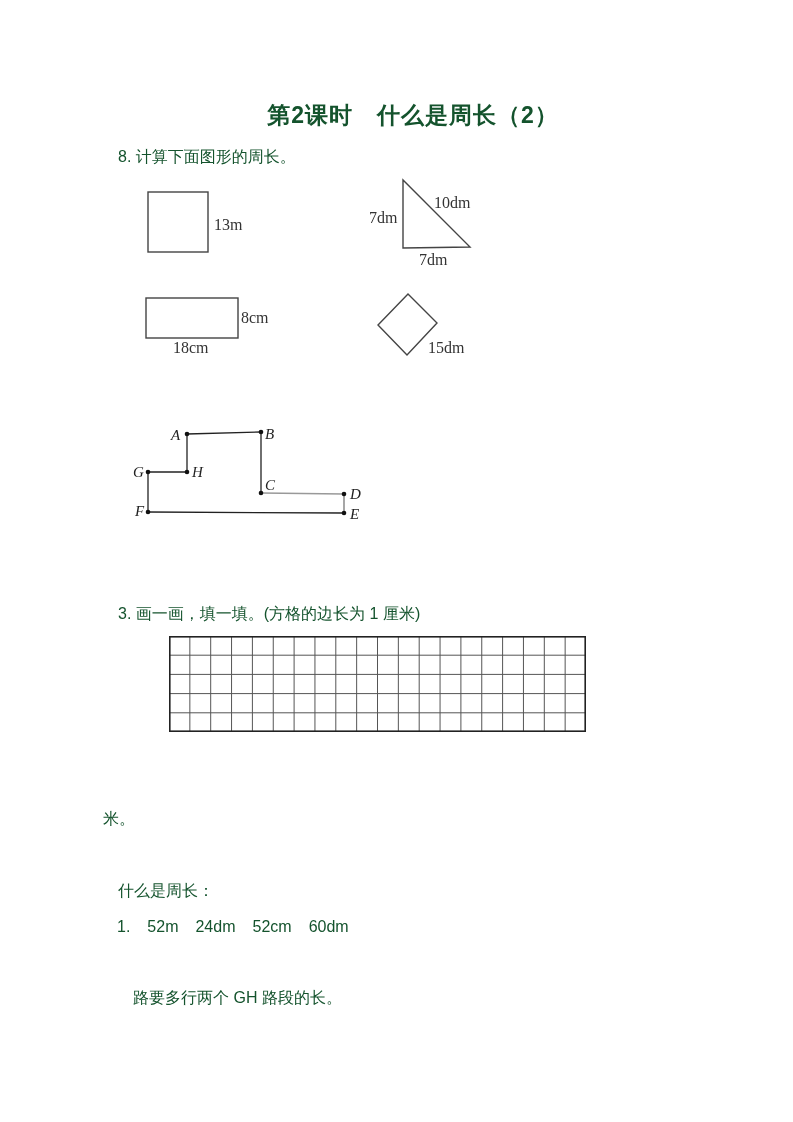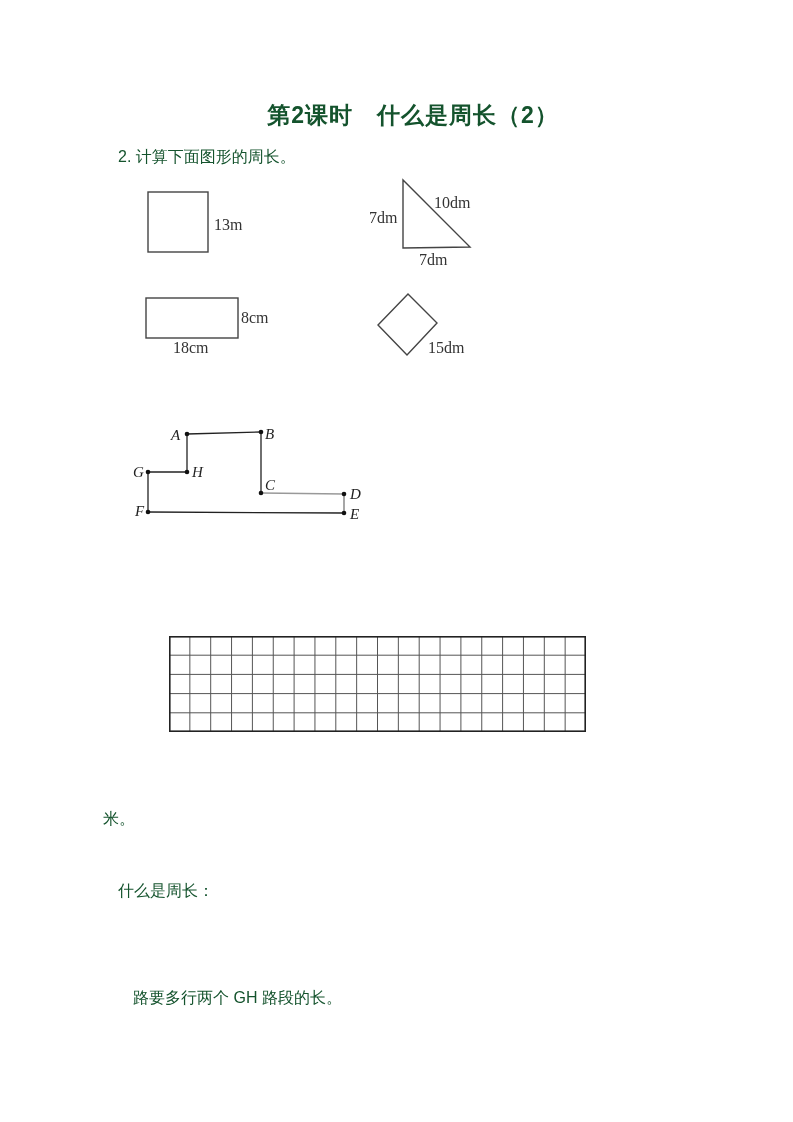--- a/index.html
+++ b/index.html
@@ -27,21 +27,21 @@
   #grid rect { fill:none; stroke:#222; stroke-width:1.6; }
   .ansv { margin-left:17px; }
 </style>
 </head>
 <body>
 
 <div class="page">
 
   <div class="title">第2课时　什么是周长（2）</div>
 
-  <div class="txt" style="left:118px; top:147px">2. 计算下面图形的周长。</div>
+  <div class="txt" style="left:118px; top:147px">8. 计算下面图形的周长。</div>
 
   <svg class="fig" style="left:140px; top:185px" width="120" height="80" viewBox="0 0 120 80">
     <rect class="shape" x="8" y="7" width="60" height="60"></rect>
     <text class="dim" x="74" y="45">13m</text>
   </svg>
 
   <svg class="fig" style="left:355px; top:175px" width="130" height="100" viewBox="0 0 130 100">
     <polygon class="shape" points="48,5 48,73 115,72"></polygon>
     <text class="dim" x="14" y="48">7dm</text>
     <text class="dim" x="79" y="33">10dm</text>
@@ -82,20 +82,21 @@
     <text class="pt" x="46" y="20">A</text>
     <text class="pt" x="140" y="19">B</text>
     <text class="pt" x="8" y="57">G</text>
     <text class="pt" x="67" y="57">H</text>
     <text class="pt" x="140" y="70">C</text>
     <text class="pt" x="225" y="79">D</text>
     <text class="pt" x="10" y="96">F</text>
     <text class="pt" x="225" y="99">E</text>
   </svg>
 
+  <div class="txt" style="left:118px; top:604px">3. 画一画，填一填。(方格的边长为 1 厘米)</div>
 
   <svg id="grid" class="fig" style="left:169px; top:636px" width="417" height="96" viewBox="0 0 417 96">
       <line x1="20.85" y1="0" x2="20.85" y2="96"></line>
       <line x1="41.70" y1="0" x2="41.70" y2="96"></line>
       <line x1="62.55" y1="0" x2="62.55" y2="96"></line>
       <line x1="83.40" y1="0" x2="83.40" y2="96"></line>
       <line x1="104.25" y1="0" x2="104.25" y2="96"></line>
       <line x1="125.10" y1="0" x2="125.10" y2="96"></line>
       <line x1="145.95" y1="0" x2="145.95" y2="96"></line>
       <line x1="166.80" y1="0" x2="166.80" y2="96"></line>
@@ -114,16 +115,17 @@
       <line x1="0" y1="38.40" x2="417" y2="38.40"></line>
       <line x1="0" y1="57.60" x2="417" y2="57.60"></line>
       <line x1="0" y1="76.80" x2="417" y2="76.80"></line>
       <rect x="0.8" y="0.8" width="415.4" height="94.4"></rect>
     </svg>
 
   <div class="txt" style="left:103px; top:809px">米。</div>
 
   <div class="txt" style="left:118px; top:881px">什么是周长：</div>
 
+  <div class="txt" style="left:117px; top:917px"><span>1.</span><span class="ansv">52m</span><span class="ansv">24dm</span><span class="ansv">52cm</span><span class="ansv">60dm</span></div>
 
   <div class="txt" style="left:133px; top:988px">路要多行两个 GH 路段的长。</div>
 
 </div>
 
 </body></html>

